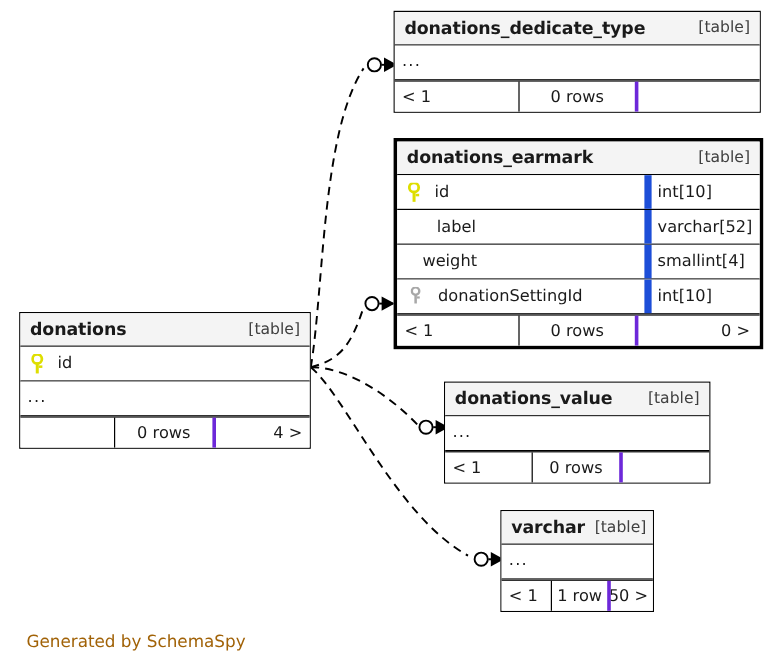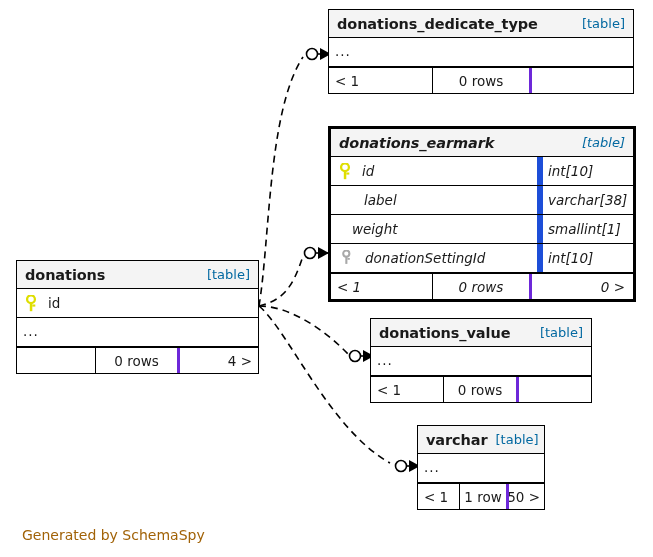--- a/index.html
+++ b/index.html
@@ -55,21 +55,21 @@
     height: 28px;
     white-space: nowrap;
   }
   .tbl-name {
     font-weight: bold;
     font-size: 14.5px;
     letter-spacing: -0.1px;
   }
   .tbl-tag {
     font-size: 13px;
-    color: #0369a1;
+    color: #404040;
     padding-left: 10px;
   }
   .tbl-header.tight {
     justify-content: flex-start;
   }
   .tbl-header.tight .tbl-tag {
     padding-left: 8px;
   }
 
   .tbl-row {
@@ -208,21 +208,21 @@
     <div class="tbl-row">
       <span class="row-ellipsis">...</span>
     </div>
     <div class="tbl-footer">
       <div class="foot-cell foot-left" style="width:103px;">&lt; 1</div>
       <div class="foot-cell foot-mid" style="width:100px;">0 rows</div>
       <div class="foot-cell foot-right" style="width:101px;"></div>
     </div>
   </div>
 
-  <div class="table-box focus" style="left:328px; top:126px; width:308px;font-style:italic;">
+  <div class="table-box focus" style="left:328px; top:115px; width:308px;">
     <div class="tbl-header">
       <span class="tbl-name">donations_earmark</span>
       <span class="tbl-tag">[table]</span>
     </div>
 
     <div class="tbl-row">
       <span class="row-name">
         <span class="keyicon">
           <svg width="13" height="17" viewBox="0 0 13 17">
             <circle cx="5" cy="4.2" r="3.9" fill="none" stroke="#dede00" stroke-width="2.3"></circle>
@@ -232,28 +232,28 @@
         </span>
         <span>id</span>
       </span>
       <span class="row-type">int[10]</span>
     </div>
 
     <div class="tbl-row">
       <span class="row-name" style="padding-left:33px;">
         <span>label</span>
       </span>
-      <span class="row-type">varchar[38]</span>
+      <span class="row-type">varchar[52]</span>
     </div>
 
     <div class="tbl-row">
       <span class="row-name" style="padding-left:21px;">
         <span>weight</span>
       </span>
-      <span class="row-type">smallint[1]</span>
+      <span class="row-type">smallint[4]</span>
     </div>
 
     <div class="tbl-row">
       <span class="row-name">
         <span class="keyicon fk">
           <svg width="11" height="15" viewBox="0 0 11 15">
             <circle cx="4.3" cy="3.6" r="3.1" fill="none" stroke="#a8a8a8" stroke-width="2"></circle>
             <rect x="3.3" y="5.9" width="2.1" height="8" fill="#a8a8a8"></rect>
             <rect x="5.4" y="8" width="2.4" height="1.8" fill="#a8a8a8"></rect>
           </svg>

